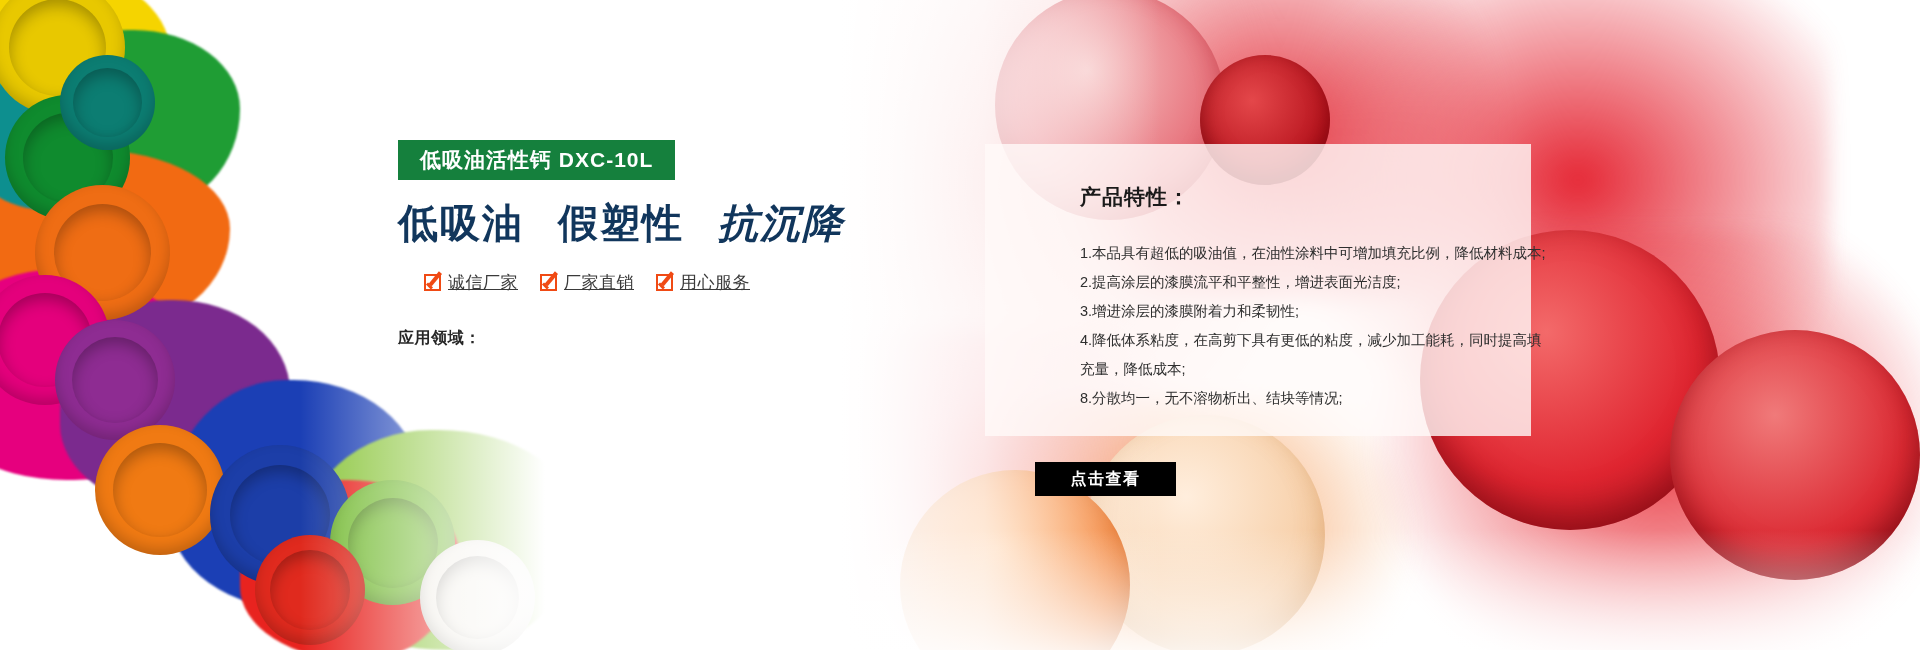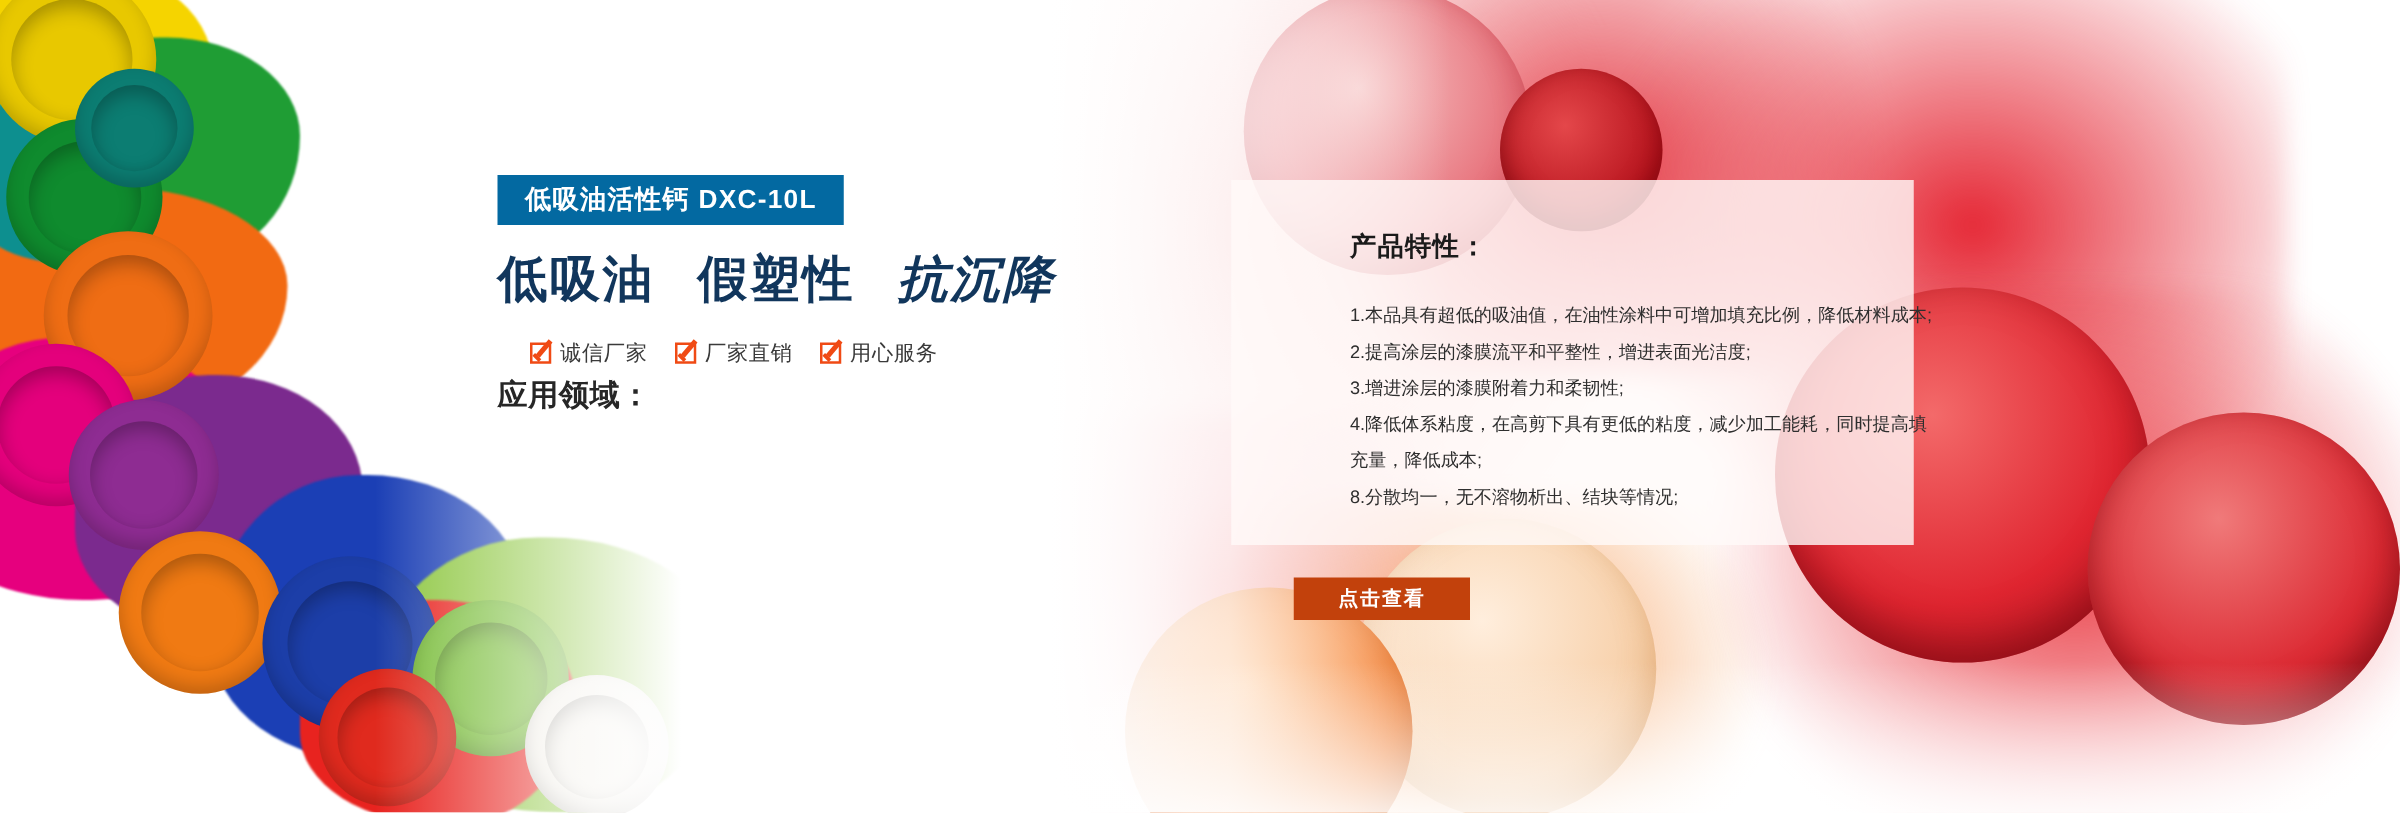--- a/index.html
+++ b/index.html
@@ -33,21 +33,21 @@
   .smear { position:absolute; border-radius:48% 52% 46% 54% / 55% 45% 58% 42%; filter:blur(1px); }
 
   
   .wash { position:absolute; filter:blur(10px); }
 
   
   .copy { position:absolute; left:398px; top:140px; width:560px; }
 
   .title-bar {
     display:inline-block;
-    background:#0369a1;
+    background:#15803d;
     color:#ffffff;
     font-size:21px;
     font-weight:bold;
     letter-spacing:1px;
     padding:9px 22px 10px 22px;
     line-height:1;
     white-space:nowrap;
   }
 
   .subline {
@@ -65,41 +65,41 @@
     font-weight:bold;
     color:#11365c;
     letter-spacing:2px;
     white-space:nowrap;
   }
   .headline span { margin-right:34px; }
   .headline span:last-child { margin-right:16px;font-style:italic; }
 
   .badges { margin-top:20px; display:flex; align-items:center; gap:22px; padding-left:26px; }
   .badge { display:flex; align-items:center; gap:7px; white-space:nowrap; }
-  .badge-label { font-size:17px; color:#3a3a3a; letter-spacing:.5px; }
+  .badge-label { font-size:17px; color:#3a3a3a; letter-spacing:.5px;text-decoration:underline; }
   .chk {
     position:relative; display:inline-block;
     width:17px; height:17px;
     border:2px solid #f04a14;
     flex:0 0 auto;
   }
   .chk::before {
     content:""; position:absolute;
     left:1px; top:6px; width:7px; height:3px;
     background:#f04a14; transform:rotate(45deg); transform-origin:left center;
   }
   .chk::after {
     content:""; position:absolute;
     left:4px; top:7px; width:16px; height:3.5px;
     background:#f04a14; transform:rotate(-50deg); transform-origin:left center;
   }
 
   .section-title {
-    margin-top:6px;
-    font-size:24px; font-weight:bold; color:#262626;
+    margin-top:34px;
+    font-size:16px; font-weight:bold; color:#262626;
     letter-spacing:.6px;
   }
   .section-body {
     margin-top:10px;
     font-size:14.5px;
     color:#3e3e3e;
     line-height:1.9;
     width:420px;
   }
 
@@ -119,21 +119,21 @@
     margin-top:28px;
     font-size:14.5px;
     color:#2e2e2e;
     line-height:2.0;
   }
   .panel-list li { list-style:none; }
 
   .cta {
     position:absolute; left:1035px; top:462px;
     width:141px; height:34px;
-    background:#c2410c;
+    background:#000000;
     color:#ffffff;
     font-size:16px;
     font-weight:bold;
     letter-spacing:1.5px;
     display:flex; align-items:center; justify-content:center;
     cursor:pointer;
     border:0;
     font-family:"Liberation Sans","DejaVu Sans",sans-serif;
   }
 </style>

